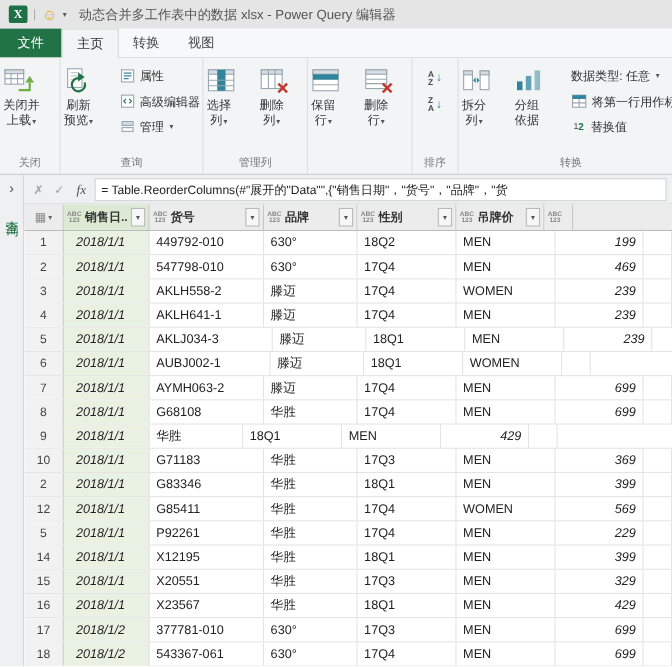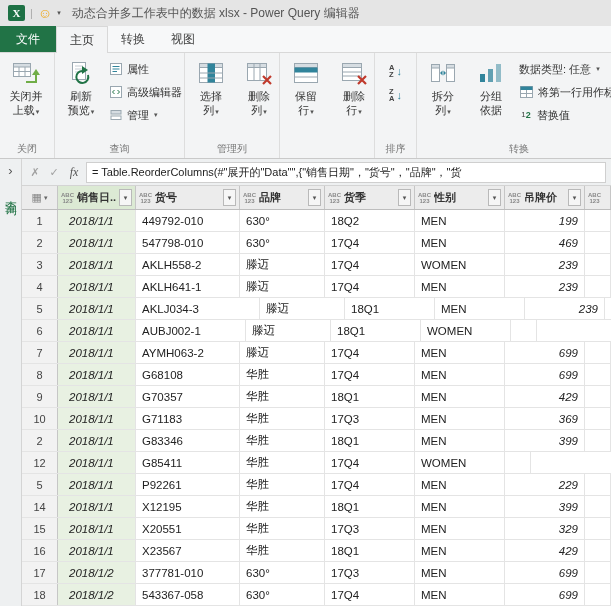--- a/index.html
+++ b/index.html
@@ -20,21 +20,21 @@
   .tab-file{background:#217346;color:#fff;padding:0 16px;display:flex;align-items:center;font-size:12px;cursor:pointer}
   .tab{padding:0 13px;display:flex;align-items:center;color:#444;font-size:12px;cursor:pointer}
   .tab.active{background:#f3f4f5;border:1px solid #d8d8d8;border-bottom:none;margin-bottom:-1px;color:#333}
 
   
   .ribbon{height:106px;flex:none;background:#f3f4f5;border-bottom:1px solid #c9c9c9;display:flex;overflow:hidden}
   .rgroup{flex:none;display:flex;flex-direction:column;border-right:1px solid #ddd}
   .rbody{flex:1;display:flex;align-items:flex-start;padding:3px 3px 0;gap:2px}
   .glabel{height:17px;flex:none;text-align:center;font-size:10px;color:#777;line-height:15px}
   .g-close{width:55px}.g-query{width:130px}.g-cols{width:95px}.g-rows{width:95px}.g-sort{width:42px}.g-trans{flex:1}
-  .bigbtn{width:46px;flex:none;display:flex;flex-direction:column;align-items:center;padding-top:3px;cursor:pointer}
+  .bigbtn{width:46px;flex:none;display:flex;flex-direction:column;align-items:flex-start;padding-top:3px;cursor:pointer}
   .ricon{height:28px;display:flex;align-items:center;justify-content:center}
   .blabel{text-align:center;font-size:11px;line-height:14px;color:#333;margin-top:2px;white-space:nowrap}
   .caret{font-size:7px;color:#555;margin-left:1px}
   .vstack{display:flex;flex-direction:column;padding-top:2px;gap:1px;min-width:0}
   .smallbtn{display:flex;align-items:center;gap:4px;height:22px;padding:0 3px;font-size:11px;color:#333;white-space:nowrap;cursor:pointer}
   .sicon{flex:none;display:flex;align-items:center}
   .sortbtn{display:flex;align-items:center;gap:2px;height:20px;padding:0 4px;cursor:pointer}
   .sletters{display:flex;flex-direction:column;font-size:7.5px;line-height:7px;font-weight:bold;color:#444}
   .sletters i{font-style:normal}
   .sarrow{color:#31849b;font-size:11px;line-height:1}
@@ -367,28 +367,20 @@
                 <i>123</i>
               </span>
               <span class="cname">品牌</span>
               <span class="filter">▾</span>
             </div>
             <div class="hcell" style="width: 90px;">
               <span class="typeicon">
                 <i>ABC</i>
                 <i>123</i>
               </span>
-              <span class="cname">货季</span>
-              <span class="filter">▾</span>
-            </div>
-            <div class="hcell" style="width: 90px;">
-              <span class="typeicon">
-                <i>ABC</i>
-                <i>123</i>
-              </span>
               <span class="cname">性别</span>
               <span class="filter">▾</span>
             </div>
             <div class="hcell" style="width: 80px;">
               <span class="typeicon">
                 <i>ABC</i>
                 <i>123</i>
               </span>
               <span class="cname">吊牌价</span>
               <span class="filter">▾</span>
@@ -437,21 +429,21 @@
               <div class="cell" style="width:104px">AKLH641-1</div>
               <div class="cell" style="width:85px">滕迈</div>
               <div class="cell" style="width:90px">17Q4</div>
               <div class="cell" style="width:90px">MEN</div>
               <div class="cell price" style="width:80px">239</div>
               <div class="cell" style="width:26px"></div>
             </div>
             <div class="trow">
               <div class="cell rn">5</div>
               <div class="cell date" style="width:78px">2018/1/1</div>
-              <div class="cell" style="width:124px">AKLJ034-3</div>
+              <div class="cell" style="width:112px">AKLJ034-3</div>
               <div class="cell" style="width:85px">滕迈</div>
               <div class="cell" style="width:90px">18Q1</div>
               <div class="cell" style="width:90px">MEN</div>
               <div class="cell price" style="width:80px">239</div>
               <div class="cell" style="width:26px"></div>
             </div>
             <div class="trow">
               <div class="cell rn">6</div>
               <div class="cell date" style="width:78px">2018/1/1</div>
               <div class="cell" style="width:110px">AUBJ002-1</div>
@@ -476,21 +468,20 @@
               <div class="cell" style="width:104px">G68108</div>
               <div class="cell" style="width:85px">华胜</div>
               <div class="cell" style="width:90px">17Q4</div>
               <div class="cell" style="width:90px">MEN</div>
               <div class="cell price" style="width:80px">699</div>
               <div class="cell" style="width:26px"></div>
             </div>
             <div class="trow">
               <div class="cell rn">9</div>
               <div class="cell date" style="width:78px">2018/1/1</div>
-              <div class="cell" style="width:104px">G70357</div>
               <div class="cell" style="width:85px">华胜</div>
               <div class="cell" style="width:90px">18Q1</div>
               <div class="cell" style="width:90px">MEN</div>
               <div class="cell price" style="width:80px">429</div>
               <div class="cell" style="width:26px"></div>
             </div>
             <div class="trow">
               <div class="cell rn">10</div>
               <div class="cell date" style="width:78px">2018/1/1</div>
               <div class="cell" style="width:104px">G71183</div>
@@ -510,20 +501,21 @@
               <div class="cell price" style="width:80px">399</div>
               <div class="cell" style="width:26px"></div>
             </div>
             <div class="trow">
               <div class="cell rn">12</div>
               <div class="cell date" style="width:78px">2018/1/1</div>
               <div class="cell" style="width:104px">G85411</div>
               <div class="cell" style="width:85px">华胜</div>
               <div class="cell" style="width:90px">17Q4</div>
               <div class="cell" style="width:90px">WOMEN</div>
+              <div class="cell price" style="width:80px">569</div>
               <div class="cell" style="width:26px"></div>
             </div>
             <div class="trow">
               <div class="cell rn">5</div>
               <div class="cell date" style="width:78px">2018/1/1</div>
               <div class="cell" style="width:104px">P92261</div>
               <div class="cell" style="width:85px">华胜</div>
               <div class="cell" style="width:90px">17Q4</div>
               <div class="cell" style="width:90px">MEN</div>
               <div class="cell price" style="width:80px">229</div>
@@ -565,21 +557,21 @@
               <div class="cell" style="width:104px">377781-010</div>
               <div class="cell" style="width:85px">630°</div>
               <div class="cell" style="width:90px">17Q3</div>
               <div class="cell" style="width:90px">MEN</div>
               <div class="cell price" style="width:80px">699</div>
               <div class="cell" style="width:26px"></div>
             </div>
             <div class="trow">
               <div class="cell rn">18</div>
               <div class="cell date" style="width:78px">2018/1/2</div>
-              <div class="cell" style="width:104px">543367-058</div>
+              <div class="cell" style="width:104px">543367-061</div>
               <div class="cell" style="width:85px">630°</div>
               <div class="cell" style="width:90px">17Q4</div>
               <div class="cell" style="width:90px">MEN</div>
               <div class="cell price" style="width:80px">699</div>
               <div class="cell" style="width:26px"></div>
             </div>
           </div>
       </div>
 
     </div>

